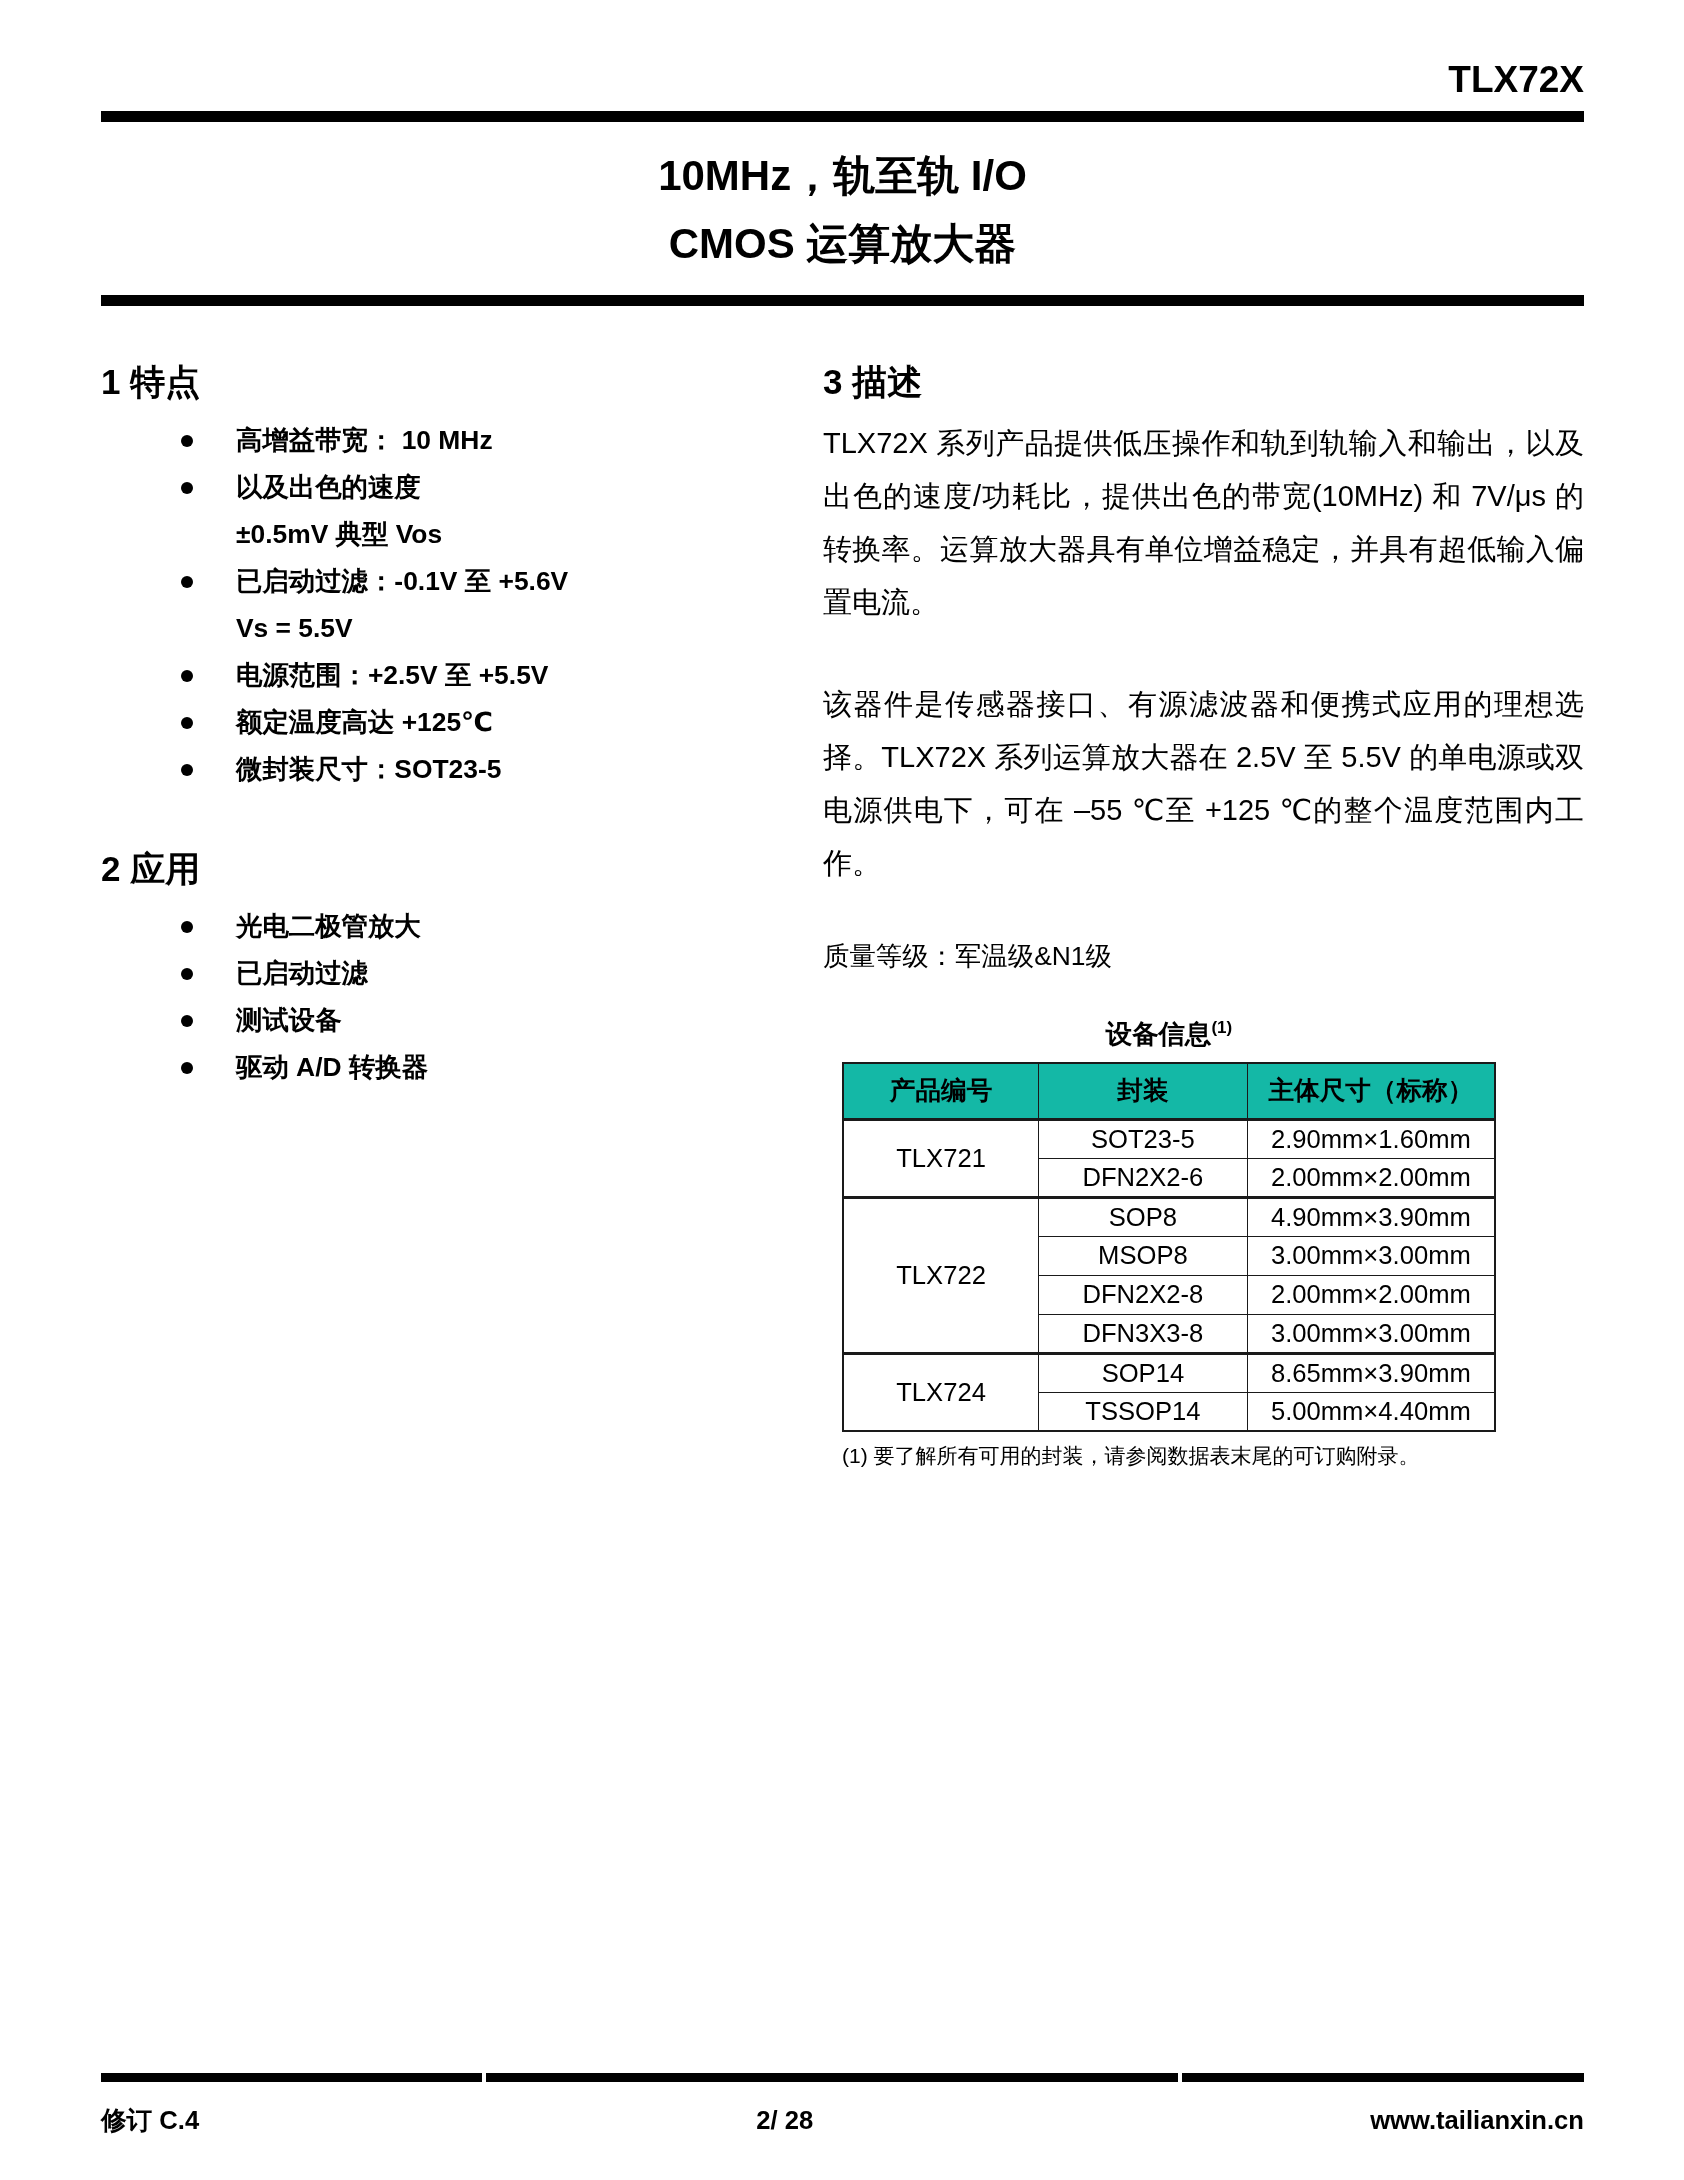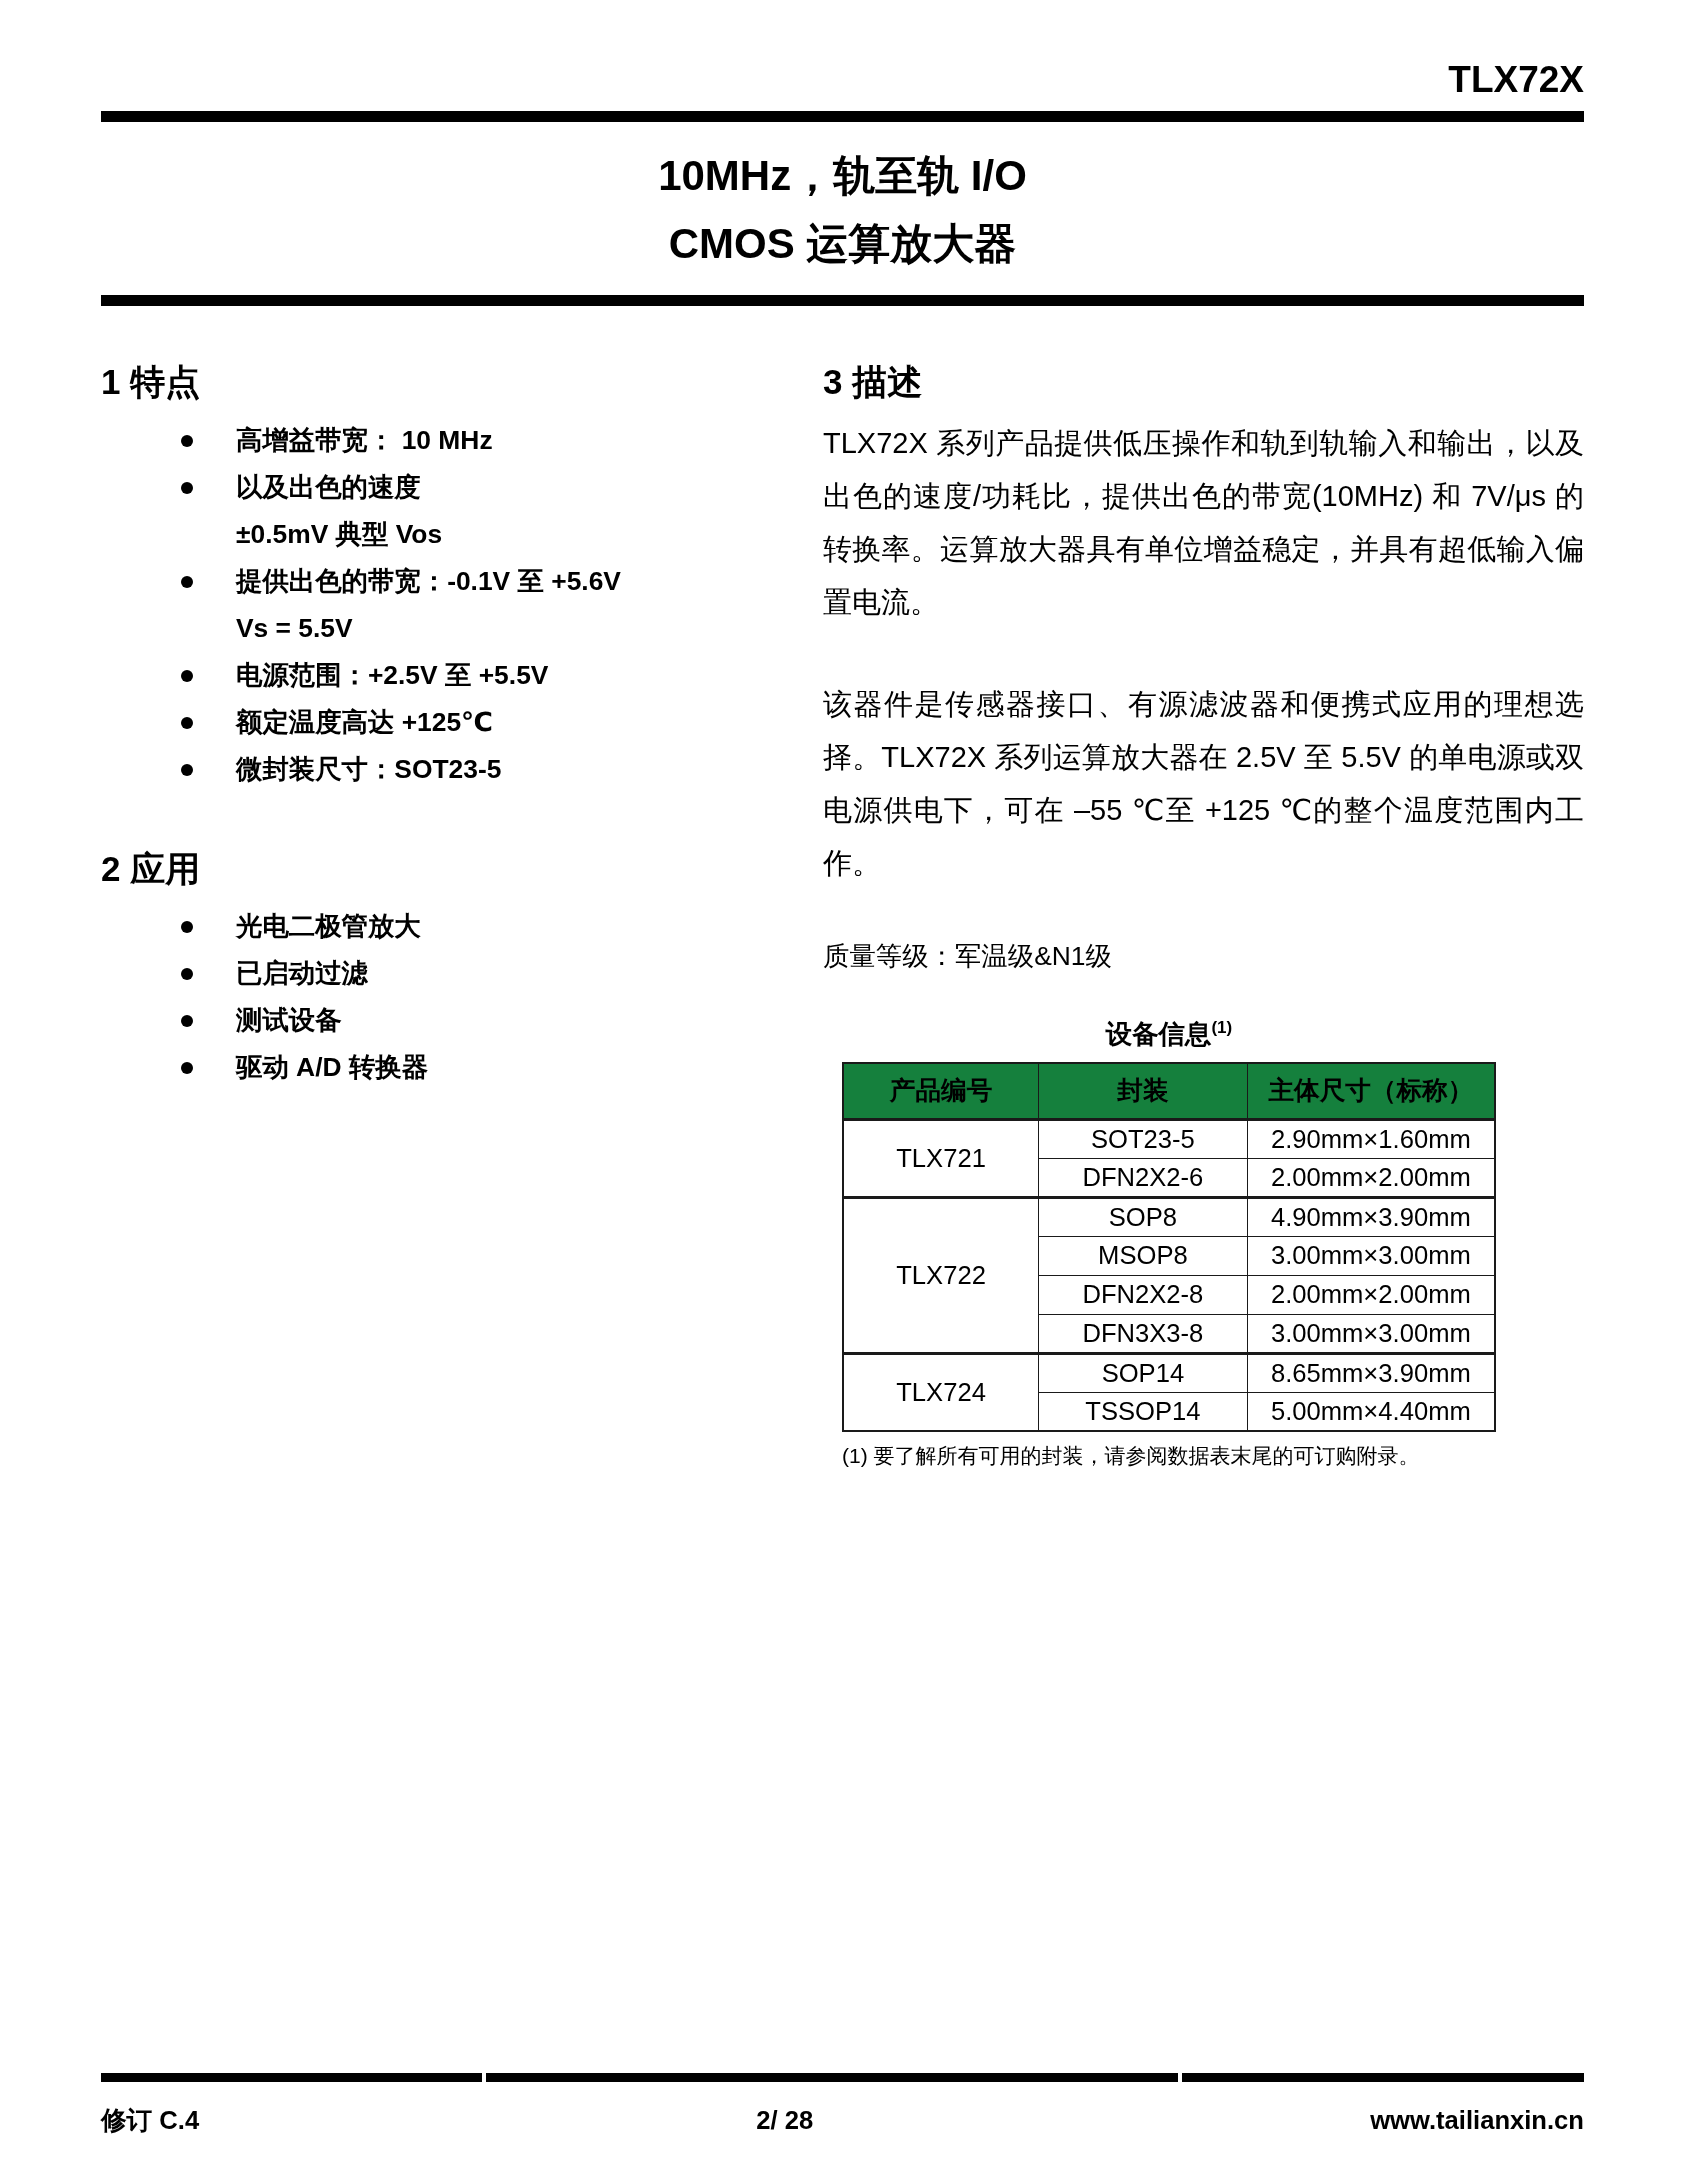--- a/index.html
+++ b/index.html
@@ -97,21 +97,21 @@
   }
   .tbl-title sup { font-size: 17px; }
   table.device {
     width: 100%;
     border-collapse: collapse;
     font-size: 25.6px;
     text-align: center;
     border: 2.6px solid #1a1a1a;
   }
   table.device th {
-    background: #15803d;
+    background: #14b8a6;
     font-weight: bold;
     border: 1.7px solid #1a1a1a;
     border-bottom: 3.4px solid #1a1a1a;
     height: 56px;
     padding: 3.4px 8.5px;
   }
   table.device td {
     border: 1.7px solid #1a1a1a;
     height: 39px;
     padding: 1.7px 8.5px;
@@ -166,21 +166,21 @@
   </div>
 
   <div class="columns">
 
     <div class="col-left">
       <h2 class="sec">1 特点</h2>
       <div class="bullets">
           <div class="b-item">高增益带宽： 10 MHz</div>
           <div class="b-item">以及出色的速度</div>
           <div class="b-cont">±0.5mV 典型 Vos</div>
-          <div class="b-item">提供出色的带宽：-0.1V 至 +5.6V</div>
+          <div class="b-item">已启动过滤：-0.1V 至 +5.6V</div>
           <div class="b-cont">Vs = 5.5V</div>
           <div class="b-item">电源范围：+2.5V 至 +5.5V</div>
           <div class="b-item">额定温度高达 +125℃</div>
           <div class="b-item">微封装尺寸：SOT23-5</div>
         </div>
 
       <h2 class="sec apps-heading">2 应用</h2>
       <div class="bullets">
           <div class="b-item">光电二极管放大</div>
           <div class="b-item">已启动过滤</div>

